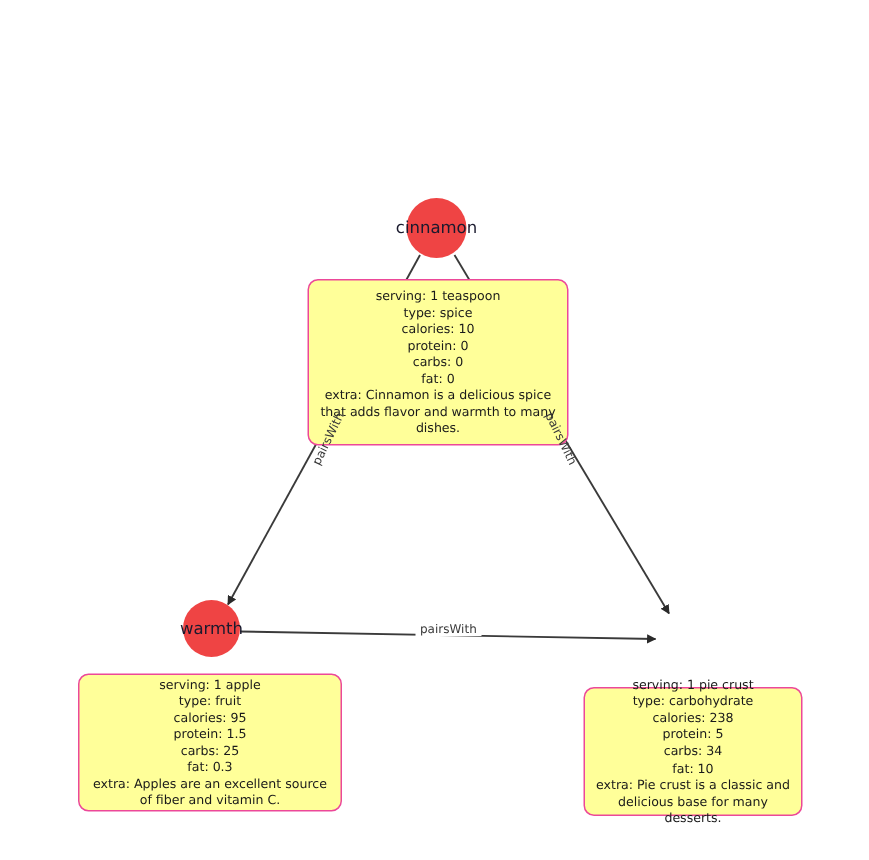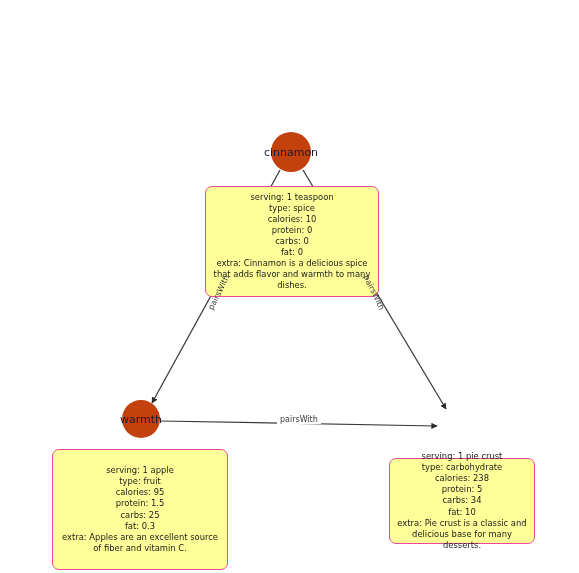--- a/index.html
+++ b/index.html
@@ -29,21 +29,21 @@
     overflow: visible;
   }
   .edge-line {
     stroke: #3a3a3a;
     stroke-width: 1.25;
     fill: none;
   }
   .node {
     position: absolute;
     border-radius: 50%;
-    background: #c2410c;
+    background: #ef4444;
     display: flex;
     align-items: center;
     justify-content: center;
   }
   .node-label {
     position: absolute;
     left: 50%;
     top: 50%;
     transform: translate(-50%, -50%);
     white-space: nowrap;
@@ -113,21 +113,21 @@
   <div class="tooltip-box" style="left:205px; top:186px; width:174px; height:111px;">
     <div class="tooltip-inner">serving: 1 teaspoon
 type: spice
 calories: 10
 protein: 0
 carbs: 0
 fat: 0
 extra: Cinnamon is a delicious spice that adds flavor and warmth to many dishes.</div>
   </div>
 
-  <div class="tooltip-box" style="left:52px; top:449px; width:176px; height:121px;">
+  <div class="tooltip-box" style="left:52px; top:449px; width:176px; height:92px;">
     <div class="tooltip-inner">serving: 1 apple
 type: fruit
 calories: 95
 protein: 1.5
 carbs: 25
 fat: 0.3
 extra: Apples are an excellent source of fiber and vitamin C.</div>
   </div>
 
   <div class="tooltip-box" style="left:389px; top:458px; width:146px; height:86px;">

